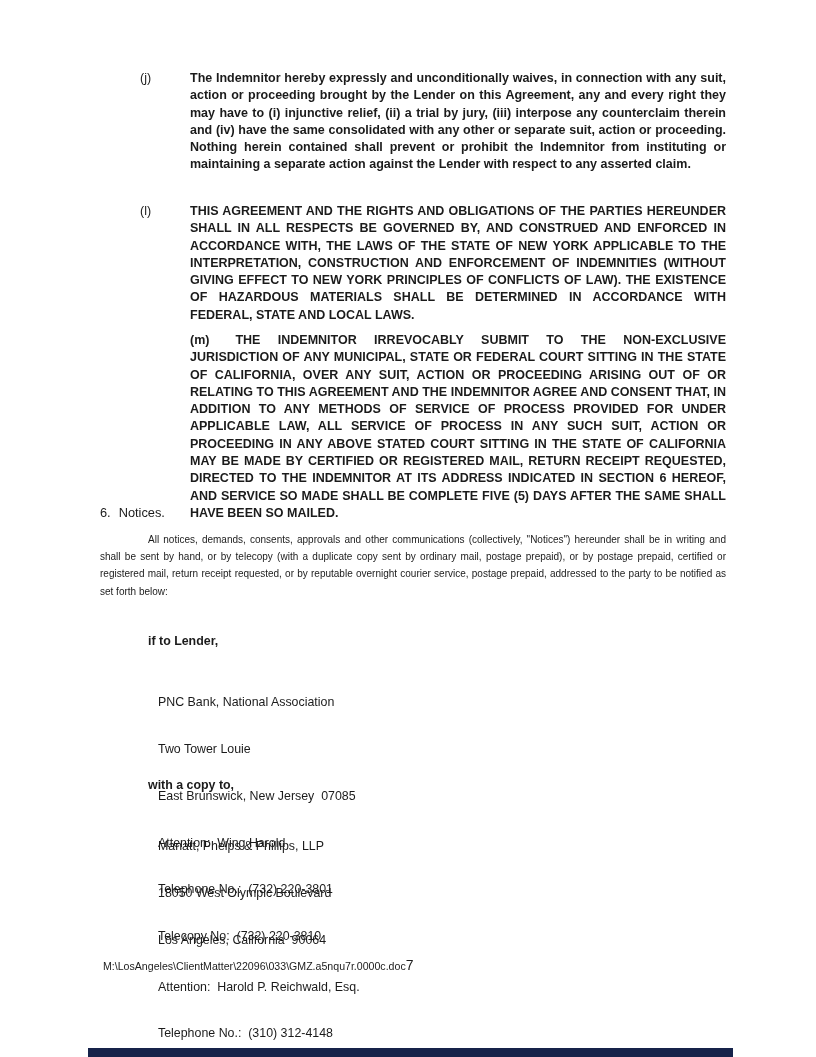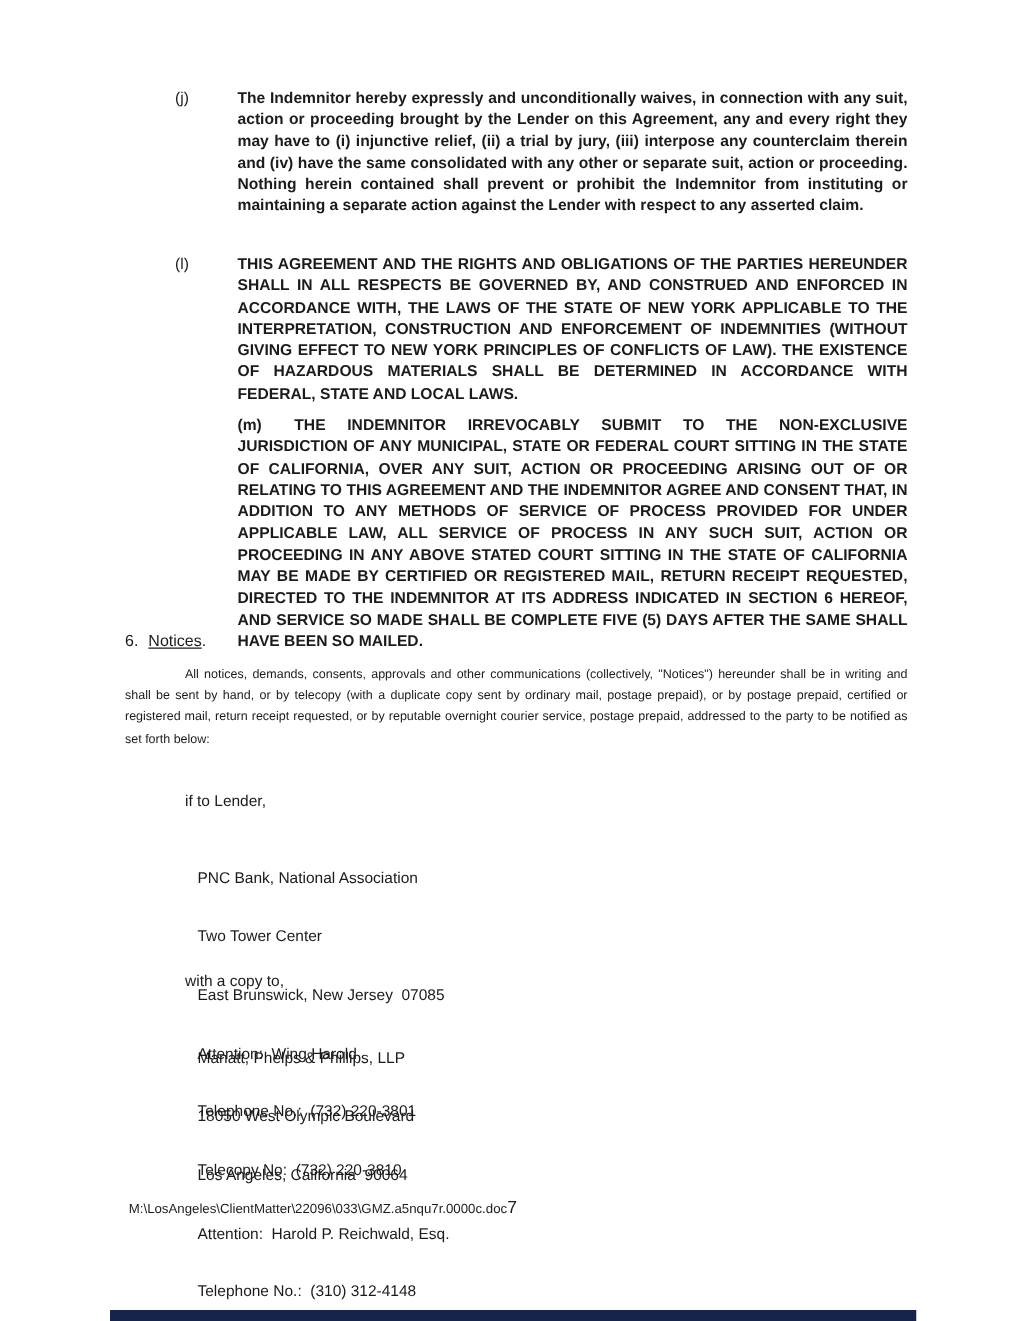--- a/index.html
+++ b/index.html
@@ -38,40 +38,40 @@
     width: 26px;
   }
 
   .section-heading {
     position: absolute;
     left: 100px;
     top: 505px;
     font-size: 12.8px;
   }
   .section-heading .title-underlined {
-    text-decoration: underline;
     margin-left: 8px;
     margin-top: 32px;
   }
 
   .intro-para {
     position: absolute;
     left: 100px;
     top: 531px;
     width: 626px;
     font-size: 10px;
     line-height: 17.2px;
     text-align: justify;
     text-indent: 48px;
   }
 
   .notice-heading {
     position: absolute;
     left: 148px;
     font-size: 12.4px;
+    font-weight: bold;
   }
   .address-block {
     position: absolute;
     left: 148px;
     font-size: 12.4px;
     line-height: 15.6px;
     white-space: pre;
     margin-left: 10px;
   }
 
@@ -108,21 +108,21 @@
 <div class="section-heading">
   <span>6.</span><span class="title-underlined">Notices</span><span>.</span>
 </div>
 
 <div class="intro-para">All notices, demands, consents, approvals and other communications (collectively, "Notices") hereunder shall be in writing and shall be sent by hand, or by telecopy (with a duplicate copy sent by ordinary mail, postage prepaid), or by postage prepaid, certified or registered mail, return receipt requested, or by reputable overnight courier service, postage prepaid, addressed to the party to be notified as set forth below:</div>
 
 <div class="notice-heading" style="top:634px">if to Lender,</div>
 
 <div class="address-block" style="top:664px">
   <div>PNC Bank, National Association</div>
-  <div>Two Tower Center</div>
+  <div>Two Tower Louie</div>
   <div>East Brunswick, New Jersey  07085</div>
   <div>Attention:  Wing Harold</div>
   <div>Telephone No.:  (732) 220-3801</div>
   <div>Telecopy No:  (732) 220-3810</div>
 </div>
 
 <div class="notice-heading" style="top:778px">with a copy to,</div>
 
 <div class="address-block" style="top:808px">
   <div>Manatt, Phelps &amp; Phillips, LLP</div>

